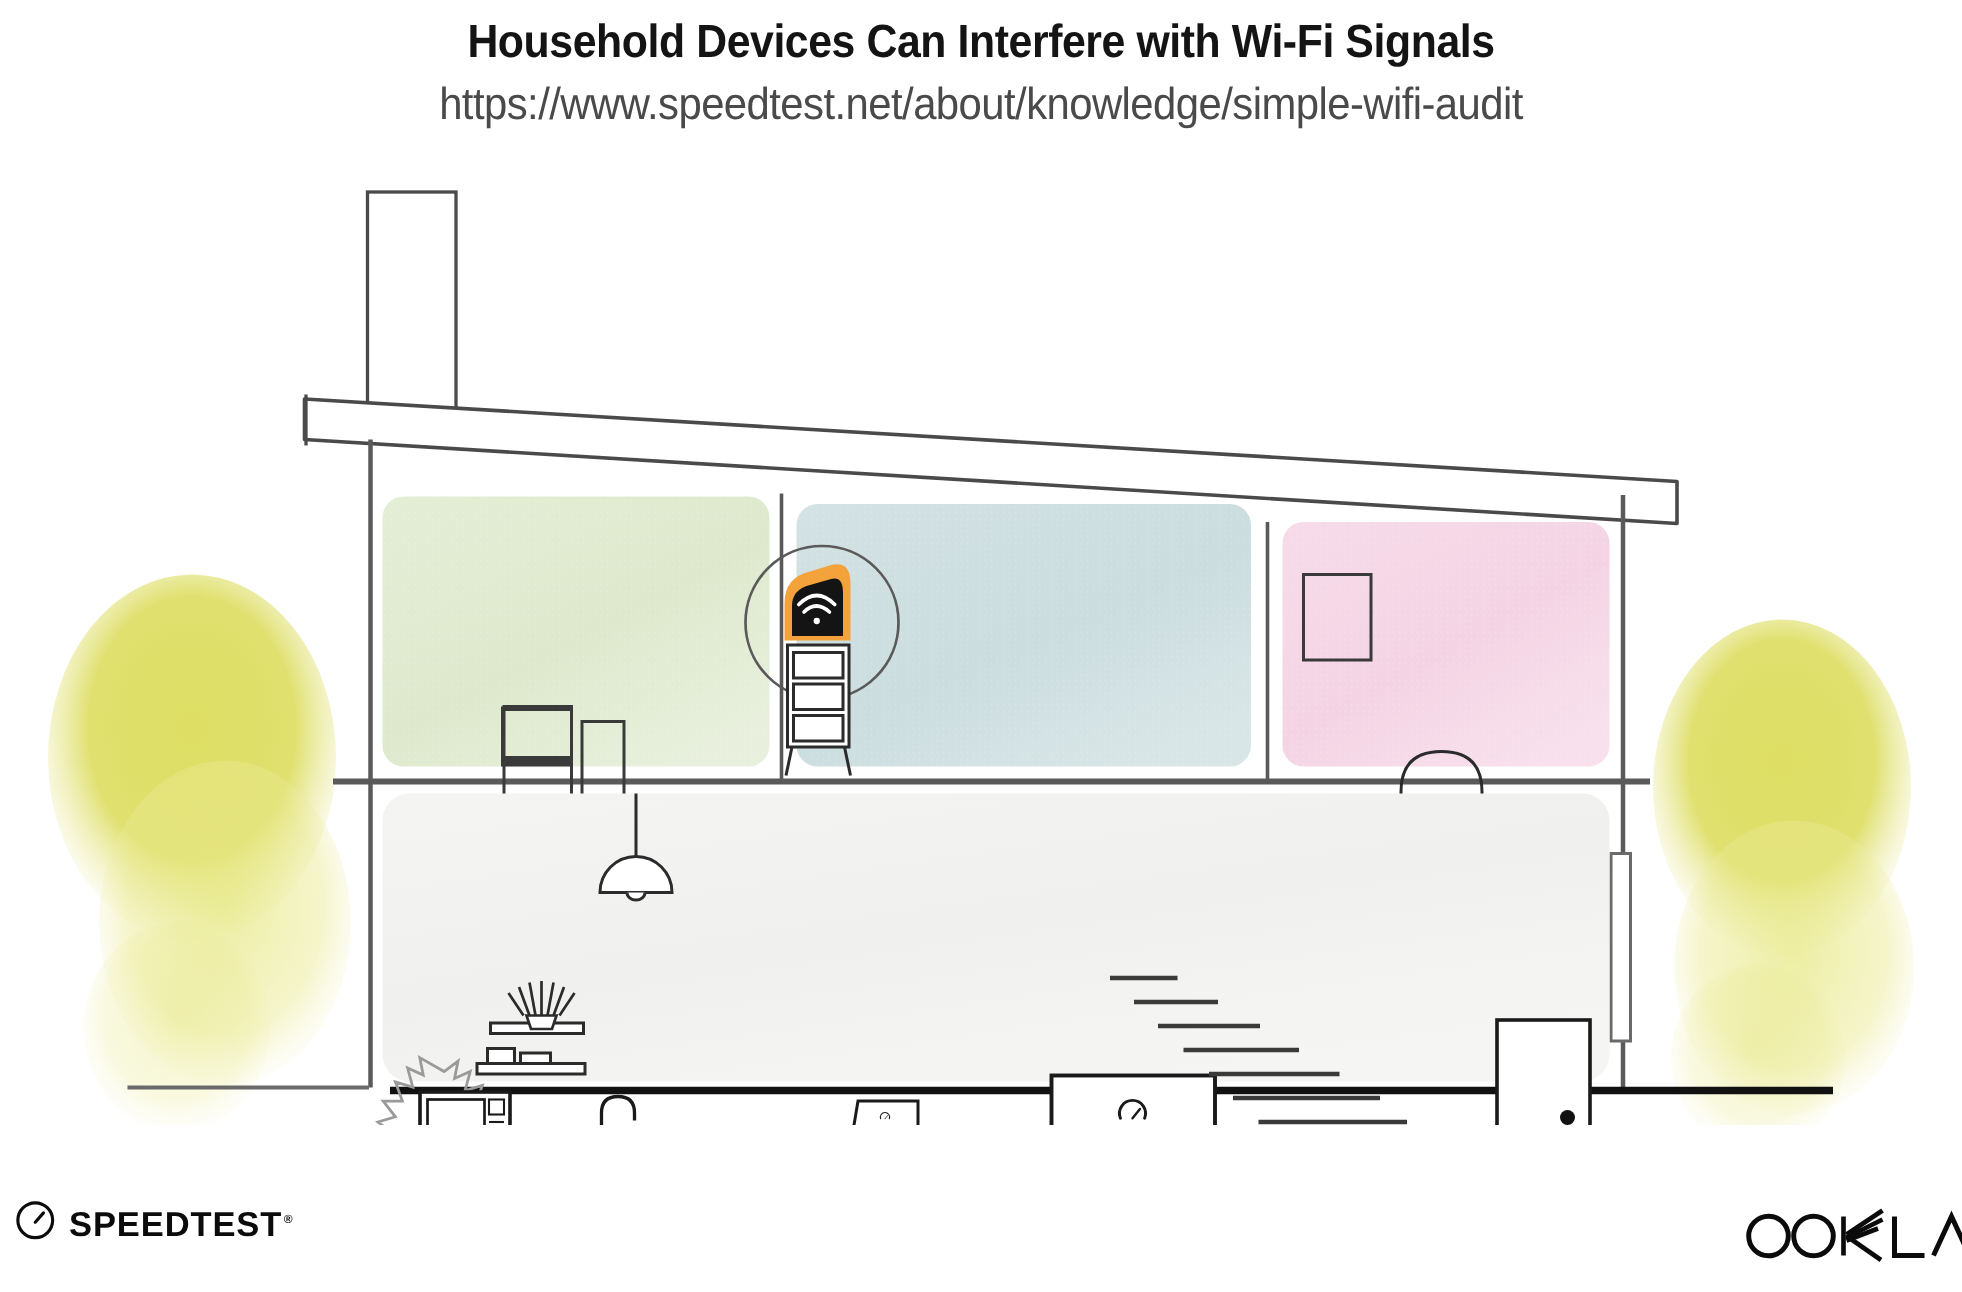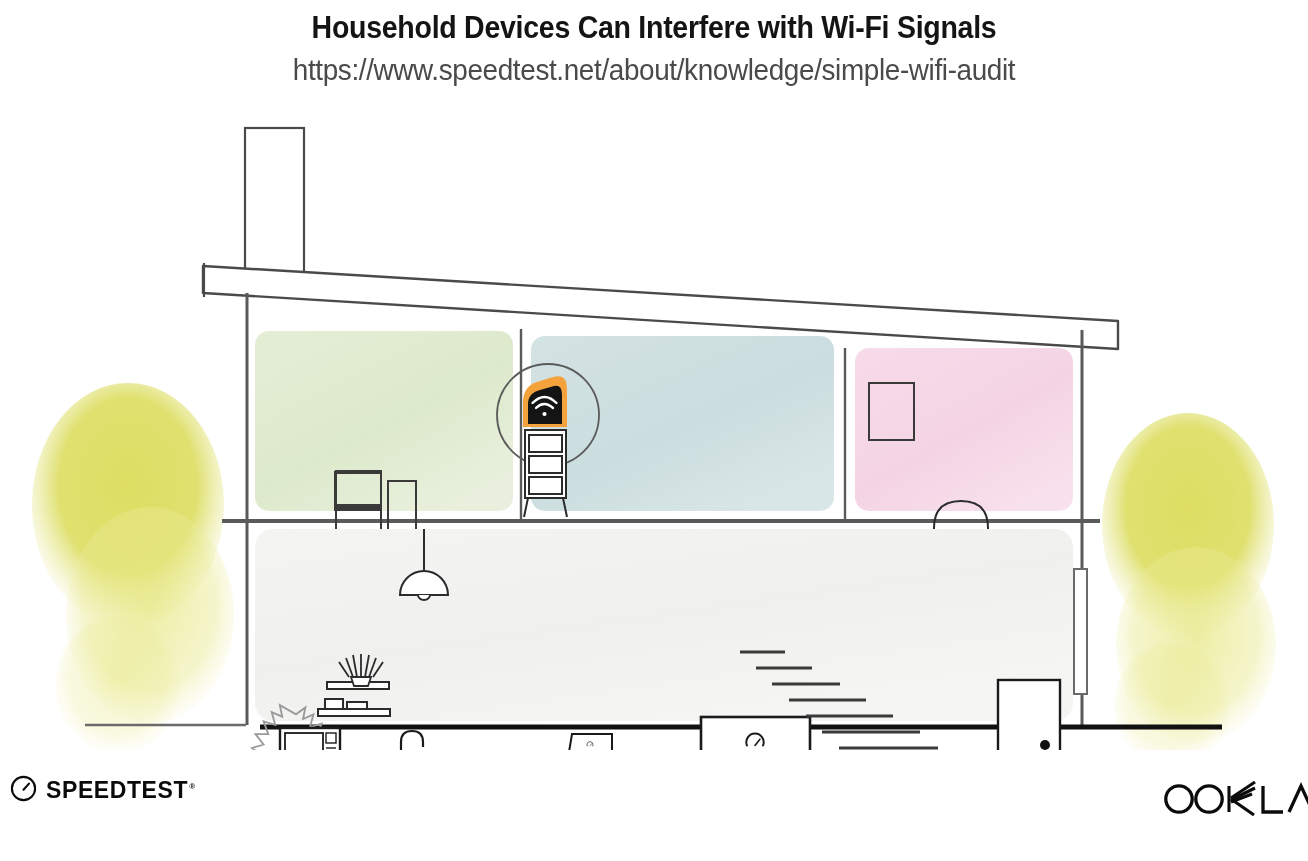--- a/index.html
+++ b/index.html
@@ -26,21 +26,21 @@
     letter-spacing:-0.4px;line-height:1;
     margin:0;padding-top:12px;
     transform:scaleX(0.93);
   }
 
   
   .illus{position:absolute;left:0;top:105px;width:1308px;height:645px;}
   .illus svg{display:block;}
 
   
-  .footer{position:absolute;left:0;top:761px;width:1308px;height:75px;}
+  .footer{position:absolute;left:0;top:786px;width:1308px;height:75px;}
   .brand-left{position:absolute;left:10px;top:14px;display:flex;align-items:center;gap:9px;}
   .brand-left .bl-word{
     font-family:"Liberation Sans", sans-serif;
     font-weight:bold;font-size:23px;letter-spacing:0.6px;color:#0b0b0b;
     line-height:1;position:relative;
   }
   .brand-left .bl-tm{
     font-size:8px;vertical-align:super;font-weight:bold;margin-left:1px;
   }
   .brand-right{position:absolute;right:-6px;top:16px;}

